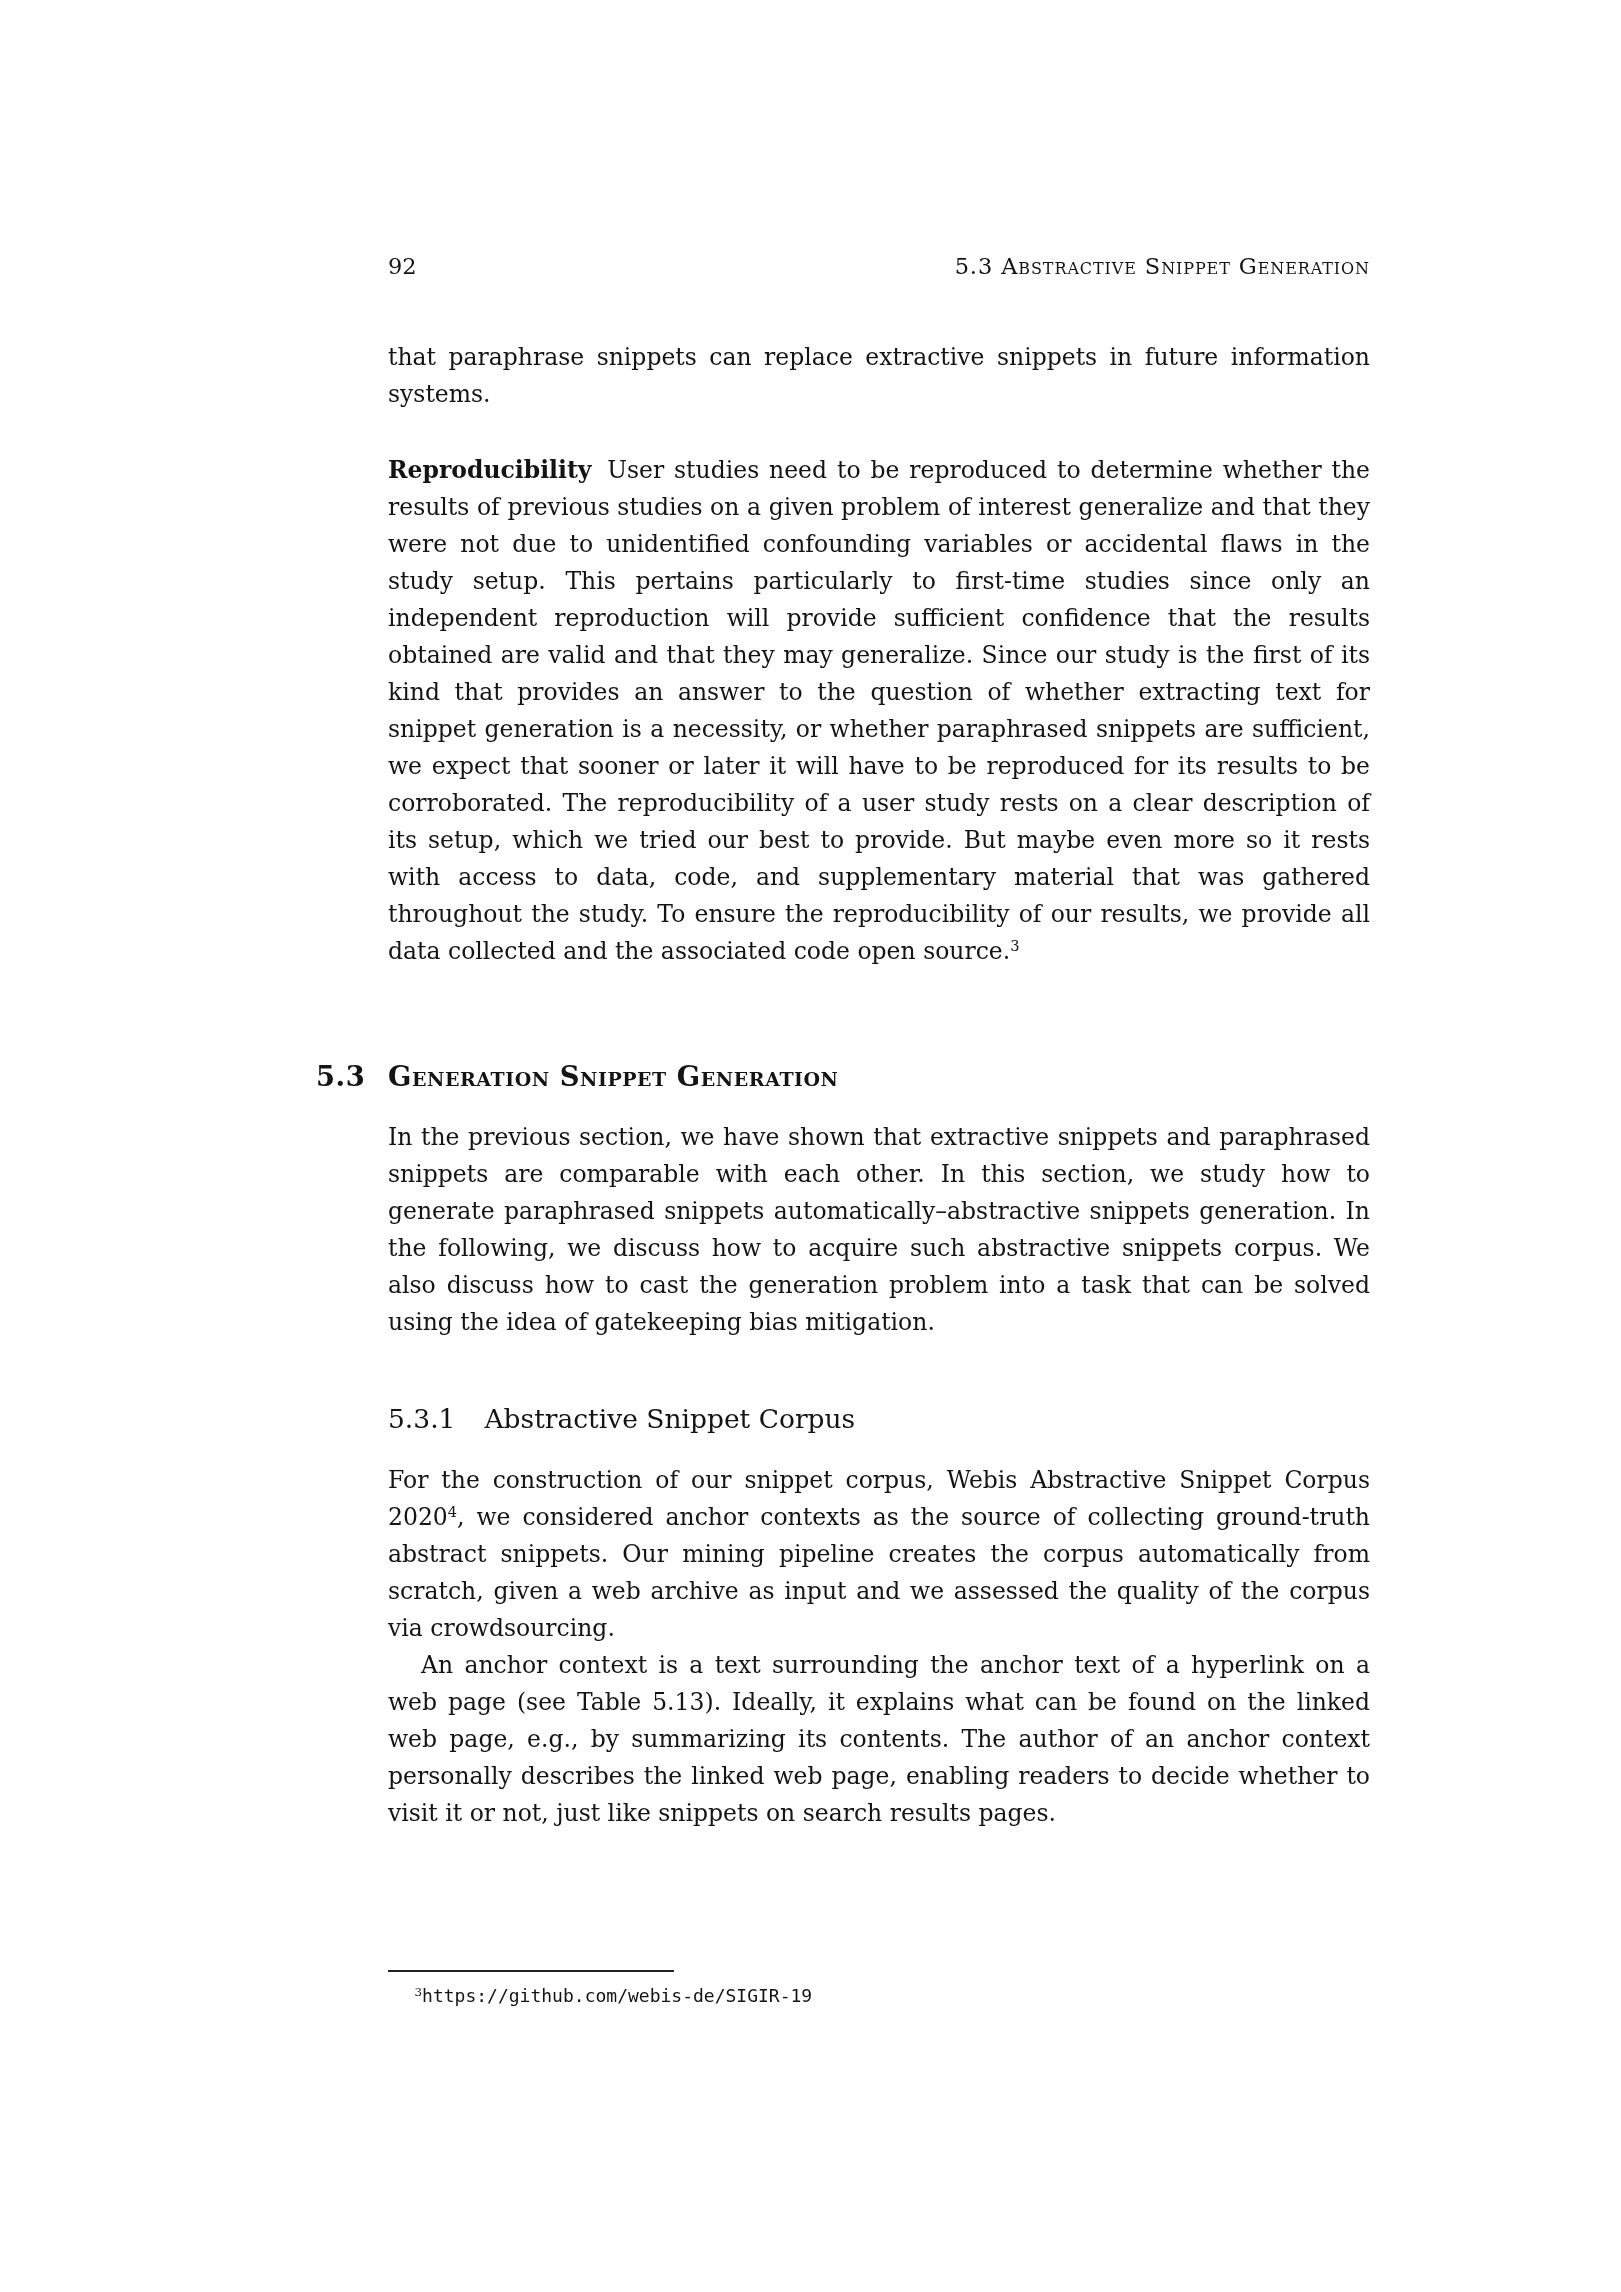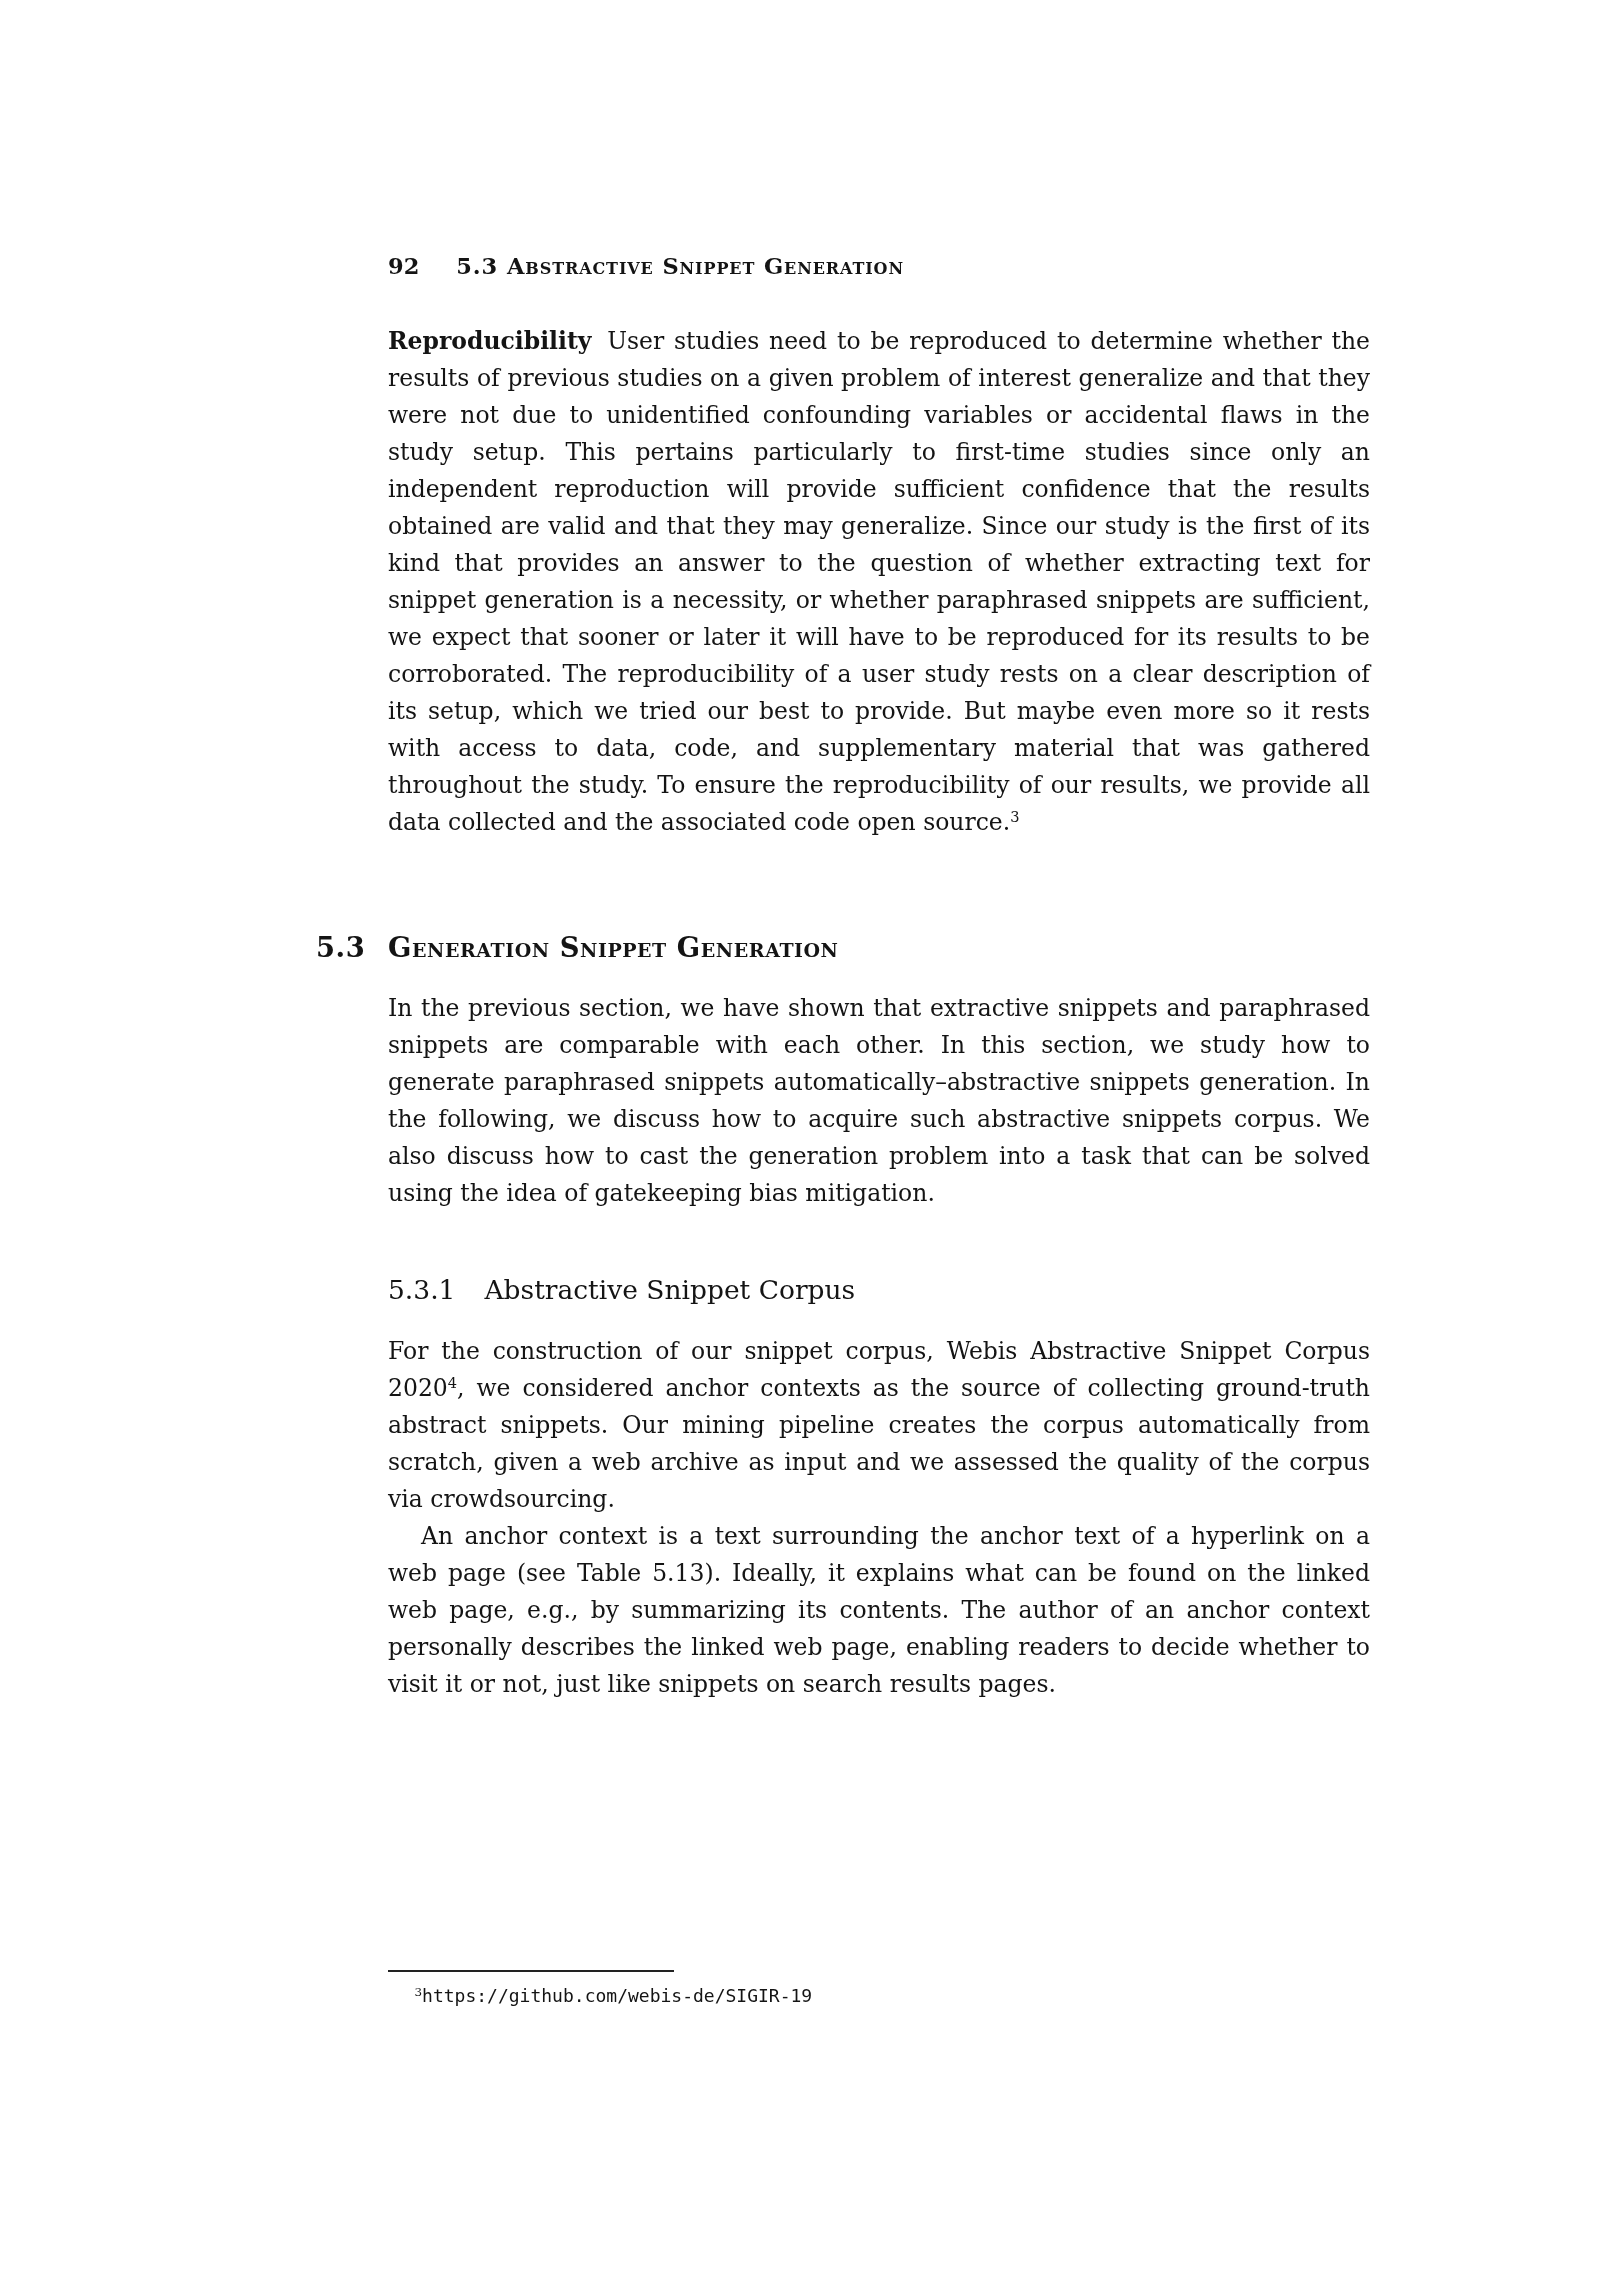--- a/index.html
+++ b/index.html
@@ -15,24 +15,23 @@
     color: #141414;
     font-family: "DejaVu Serif", "Liberation Serif", serif;
     overflow: hidden;
   }
   .running-head {
     position: absolute;
     left: 388px;
     top: 253px;
     width: 982px;
     display: flex;
-    justify-content: flex-start;
+    justify-content: space-between;
     align-items: baseline;
     font-size: 22.5px;
-    font-weight: bold;
   }
   .running-title {
     font-variant: small-caps;
     letter-spacing: 0.04em;
     margin-left: 37px;
   }
   .textblock {
     position: absolute;
     left: 388px;
     top: 284px;
@@ -109,20 +108,21 @@
 
 <div class="page">
 
   <header class="running-head">
     <span class="page-num">92</span>
     <span class="running-title">5.3 Abstractive Snippet Generation</span>
   </header>
 
   <main class="textblock">
 
+    <p class="para cont">that paraphrase snippets can replace extractive snippets in future information systems.</p>
 
     <p class="para repro"><b class="runin">Reproducibility</b><span>User studies need to be reproduced to determine whether the results of previous studies on a given problem of interest generalize and that they were not due to unidentified confounding variables or accidental flaws in the study setup. This pertains particularly to first-time studies since only an independent reproduction will provide sufficient confidence that the results obtained are valid and that they may generalize. Since our study is the first of its kind that provides an answer to the question of whether extracting text for snippet generation is a necessity, or whether paraphrased snippets are sufficient, we expect that sooner or later it will have to be reproduced for its results to be corroborated. The reproducibility of a user study rests on a clear description of its setup, which we tried our best to provide. But maybe even more so it rests with access to data, code, and supplementary material that was gathered throughout the study. To ensure the reproducibility of our results, we provide all data collected and the associated code open source.</span><sup>3</sup></p>
 
     <h2 class="section">
       <span class="secnum">5.3</span>
       <span class="sectitle">Generation Snippet Generation</span>
     </h2>
 
     <p class="para">In the previous section, we have shown that extractive snippets and paraphrased snippets are comparable with each other. In this section, we study how to generate paraphrased snippets automatically–abstractive snippets generation. In the following, we discuss how to acquire such abstractive snippets corpus. We also discuss how to cast the generation problem into a task that can be solved using the idea of gatekeeping bias mitigation.</p>
 

